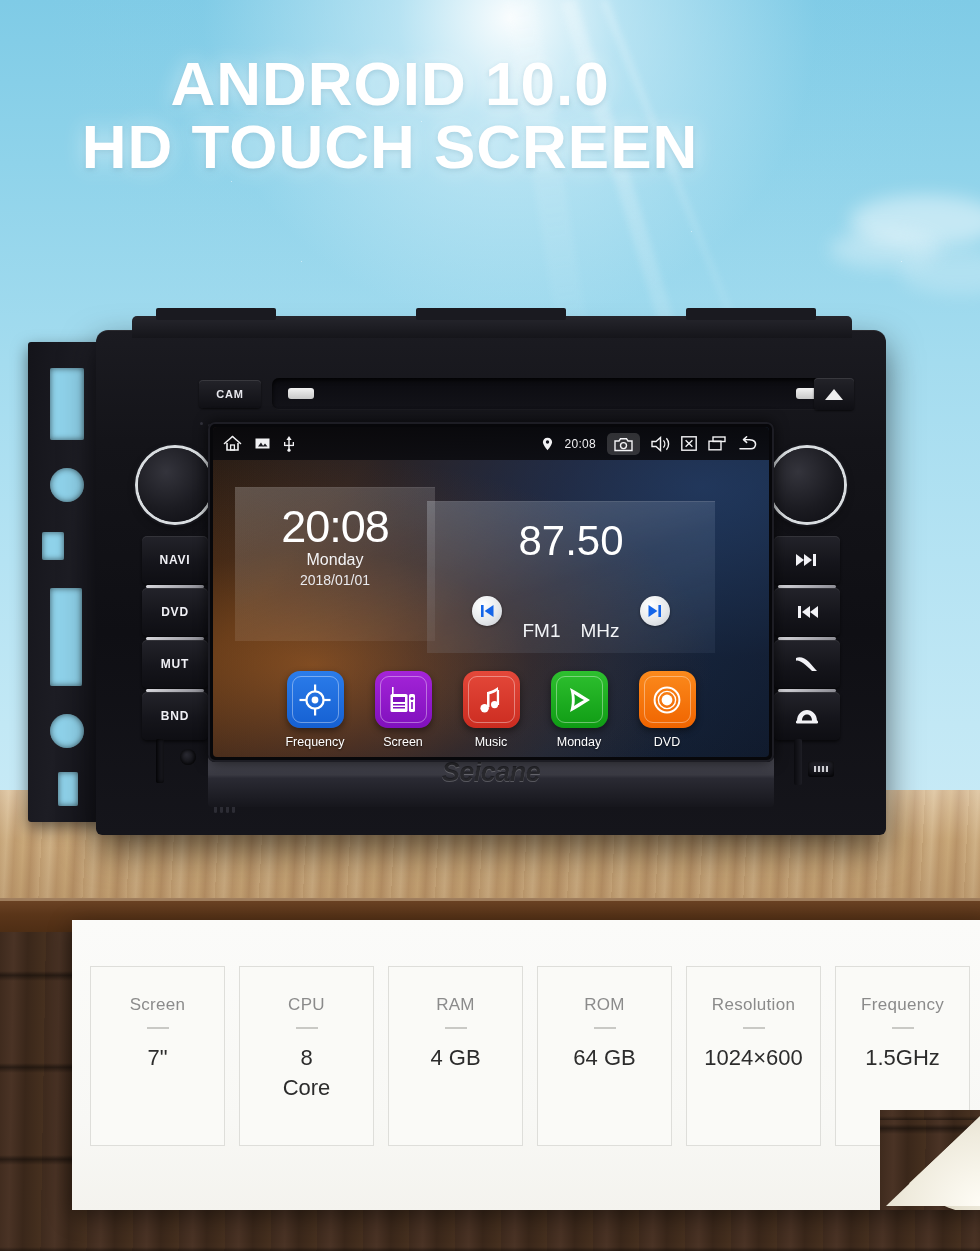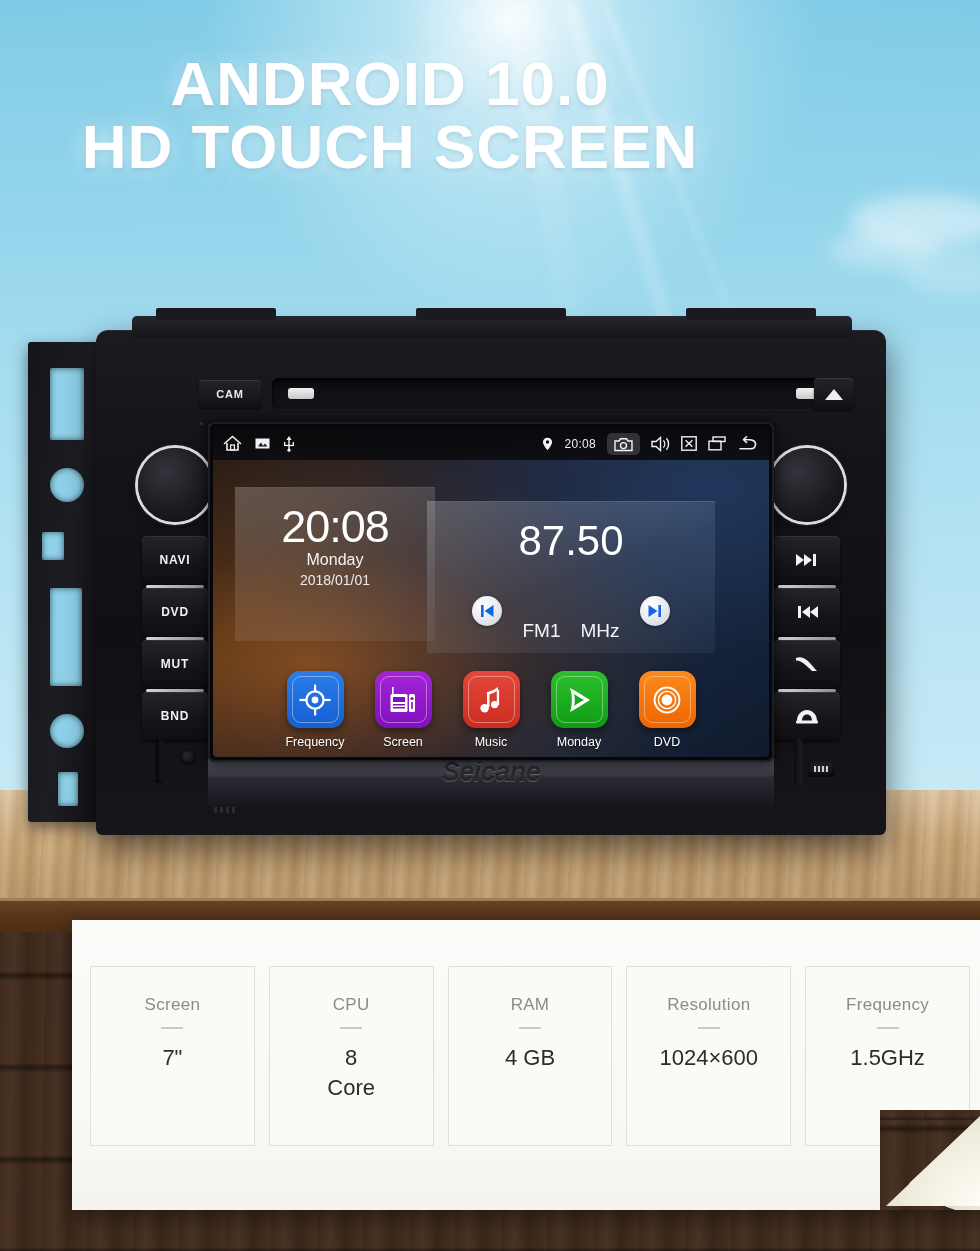--- a/index.html
+++ b/index.html
@@ -632,20 +632,25 @@
       <span class="spec-dash"></span>
       <span class="spec-value" style="white-space:pre-line;">8
 Core</span>
     </div>
     <div class="spec">
       <span class="spec-label">RAM</span>
       <span class="spec-dash"></span>
       <span class="spec-value">4 GB</span>
     </div>
     <div class="spec">
+      <span class="spec-label">ROM</span>
+      <span class="spec-dash"></span>
+      <span class="spec-value">64 GB</span>
+    </div>
+    <div class="spec">
       <span class="spec-label">Resolution</span>
       <span class="spec-dash"></span>
       <span class="spec-value">1024×600</span>
     </div>
     <div class="spec">
       <span class="spec-label">Frequency</span>
       <span class="spec-dash"></span>
       <span class="spec-value">1.5GHz</span>
     </div>
   </div>

